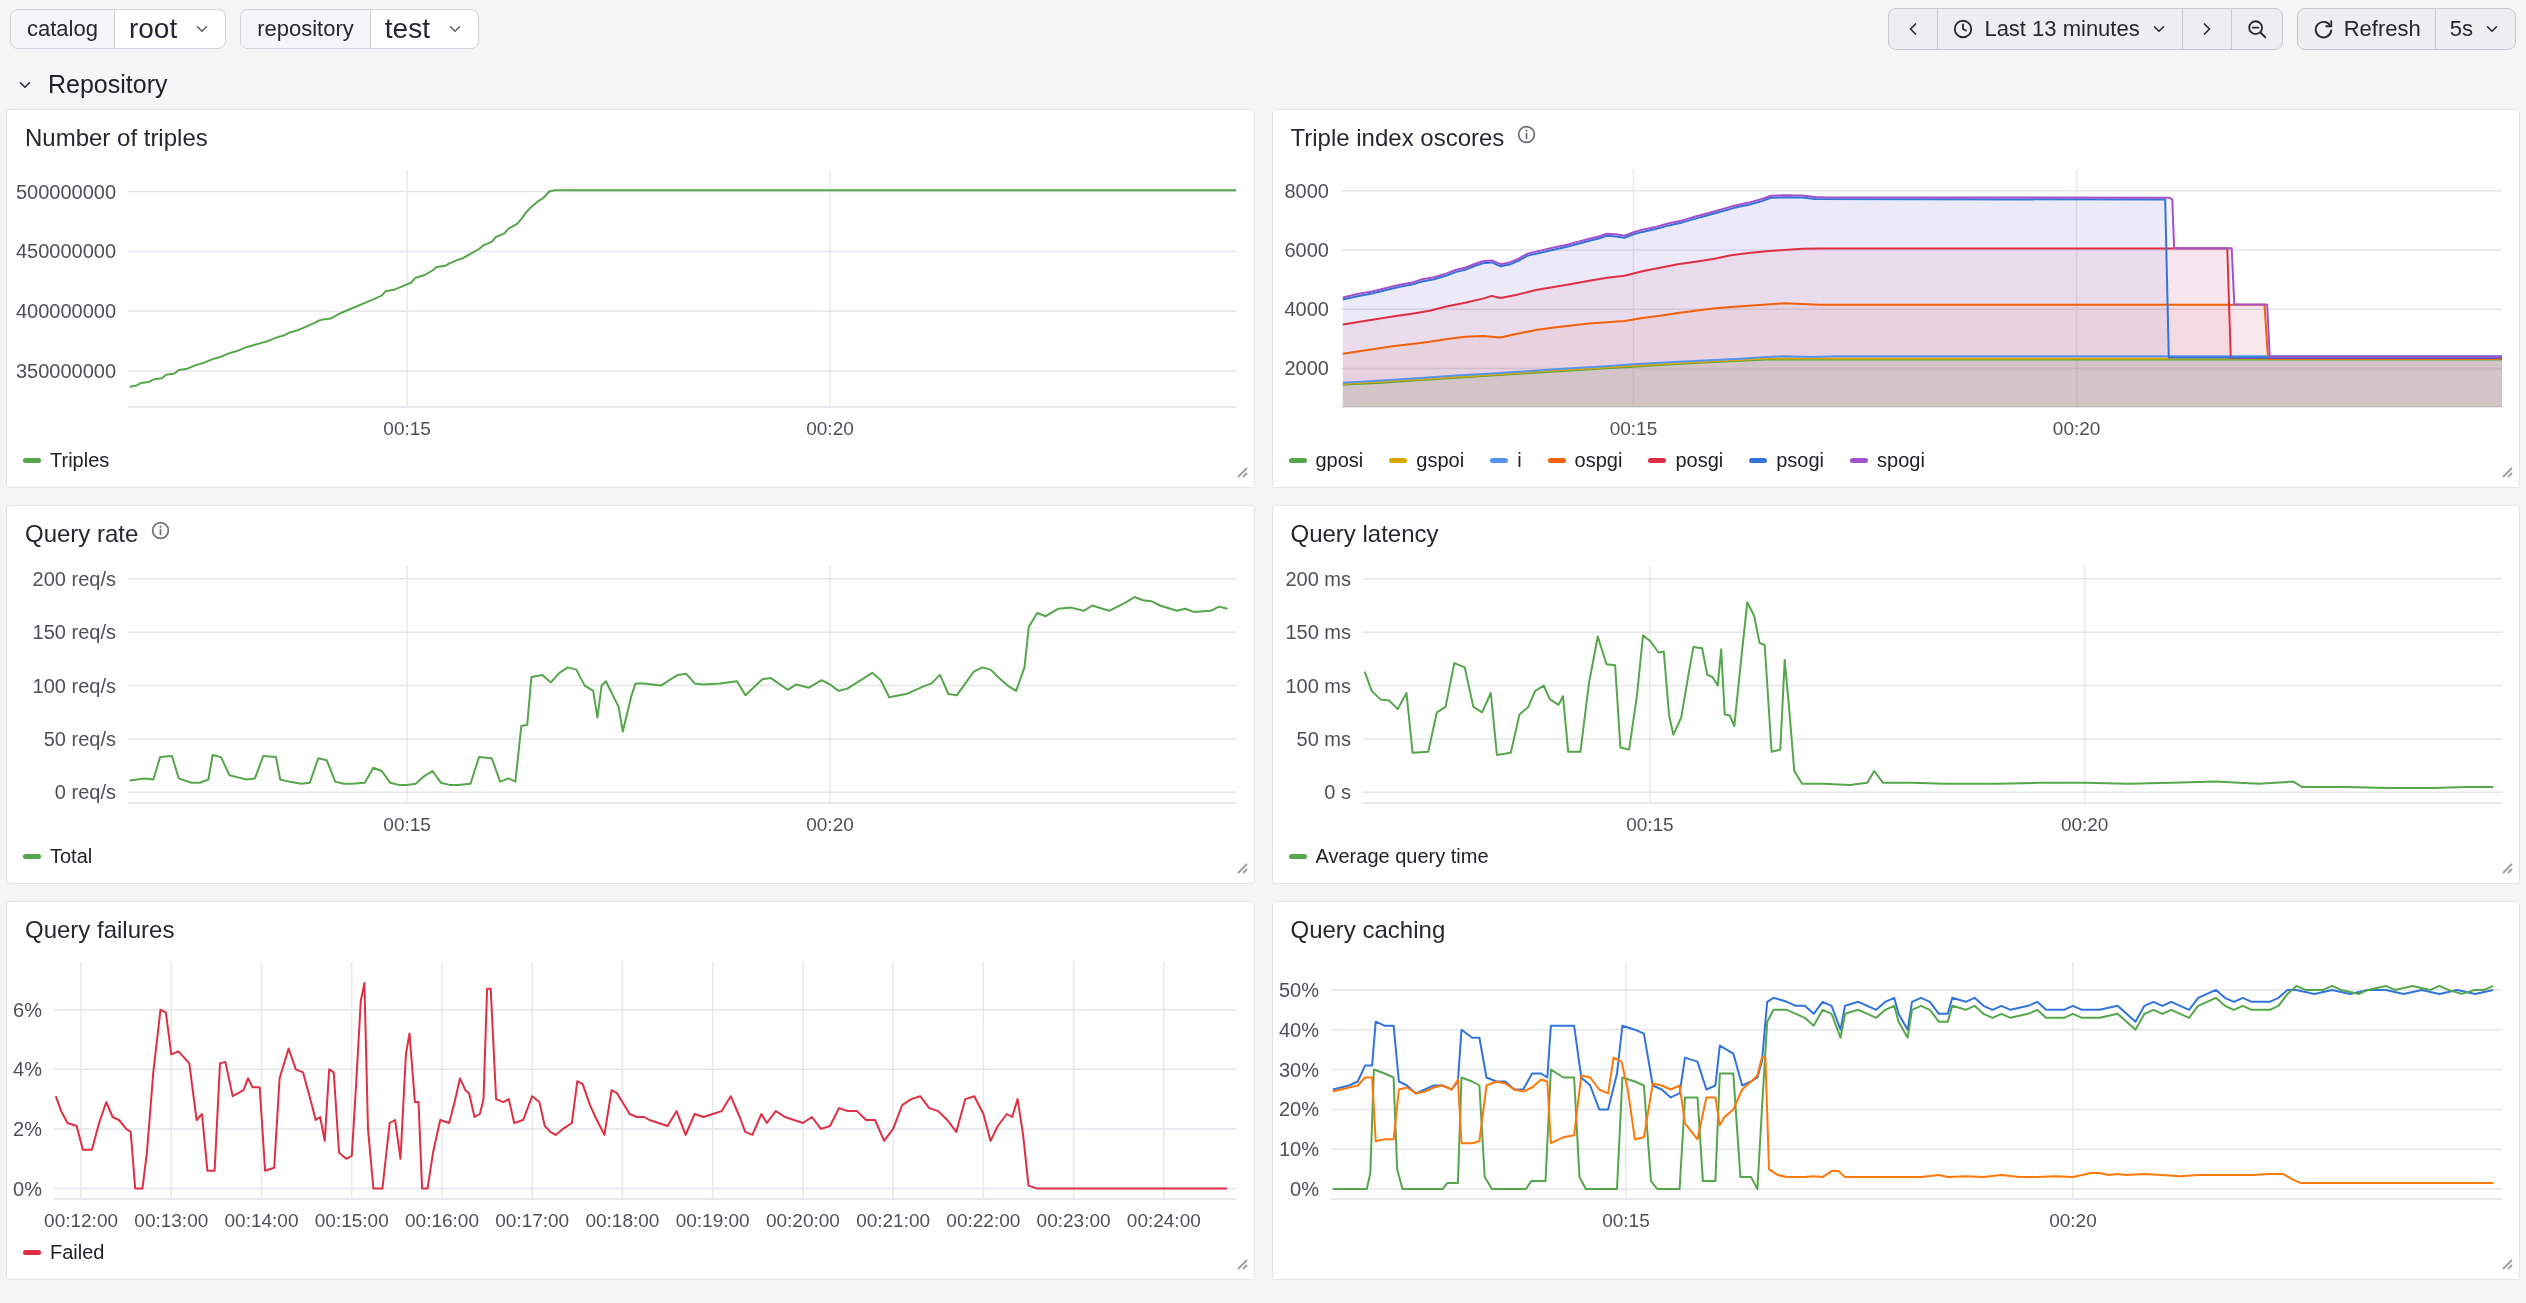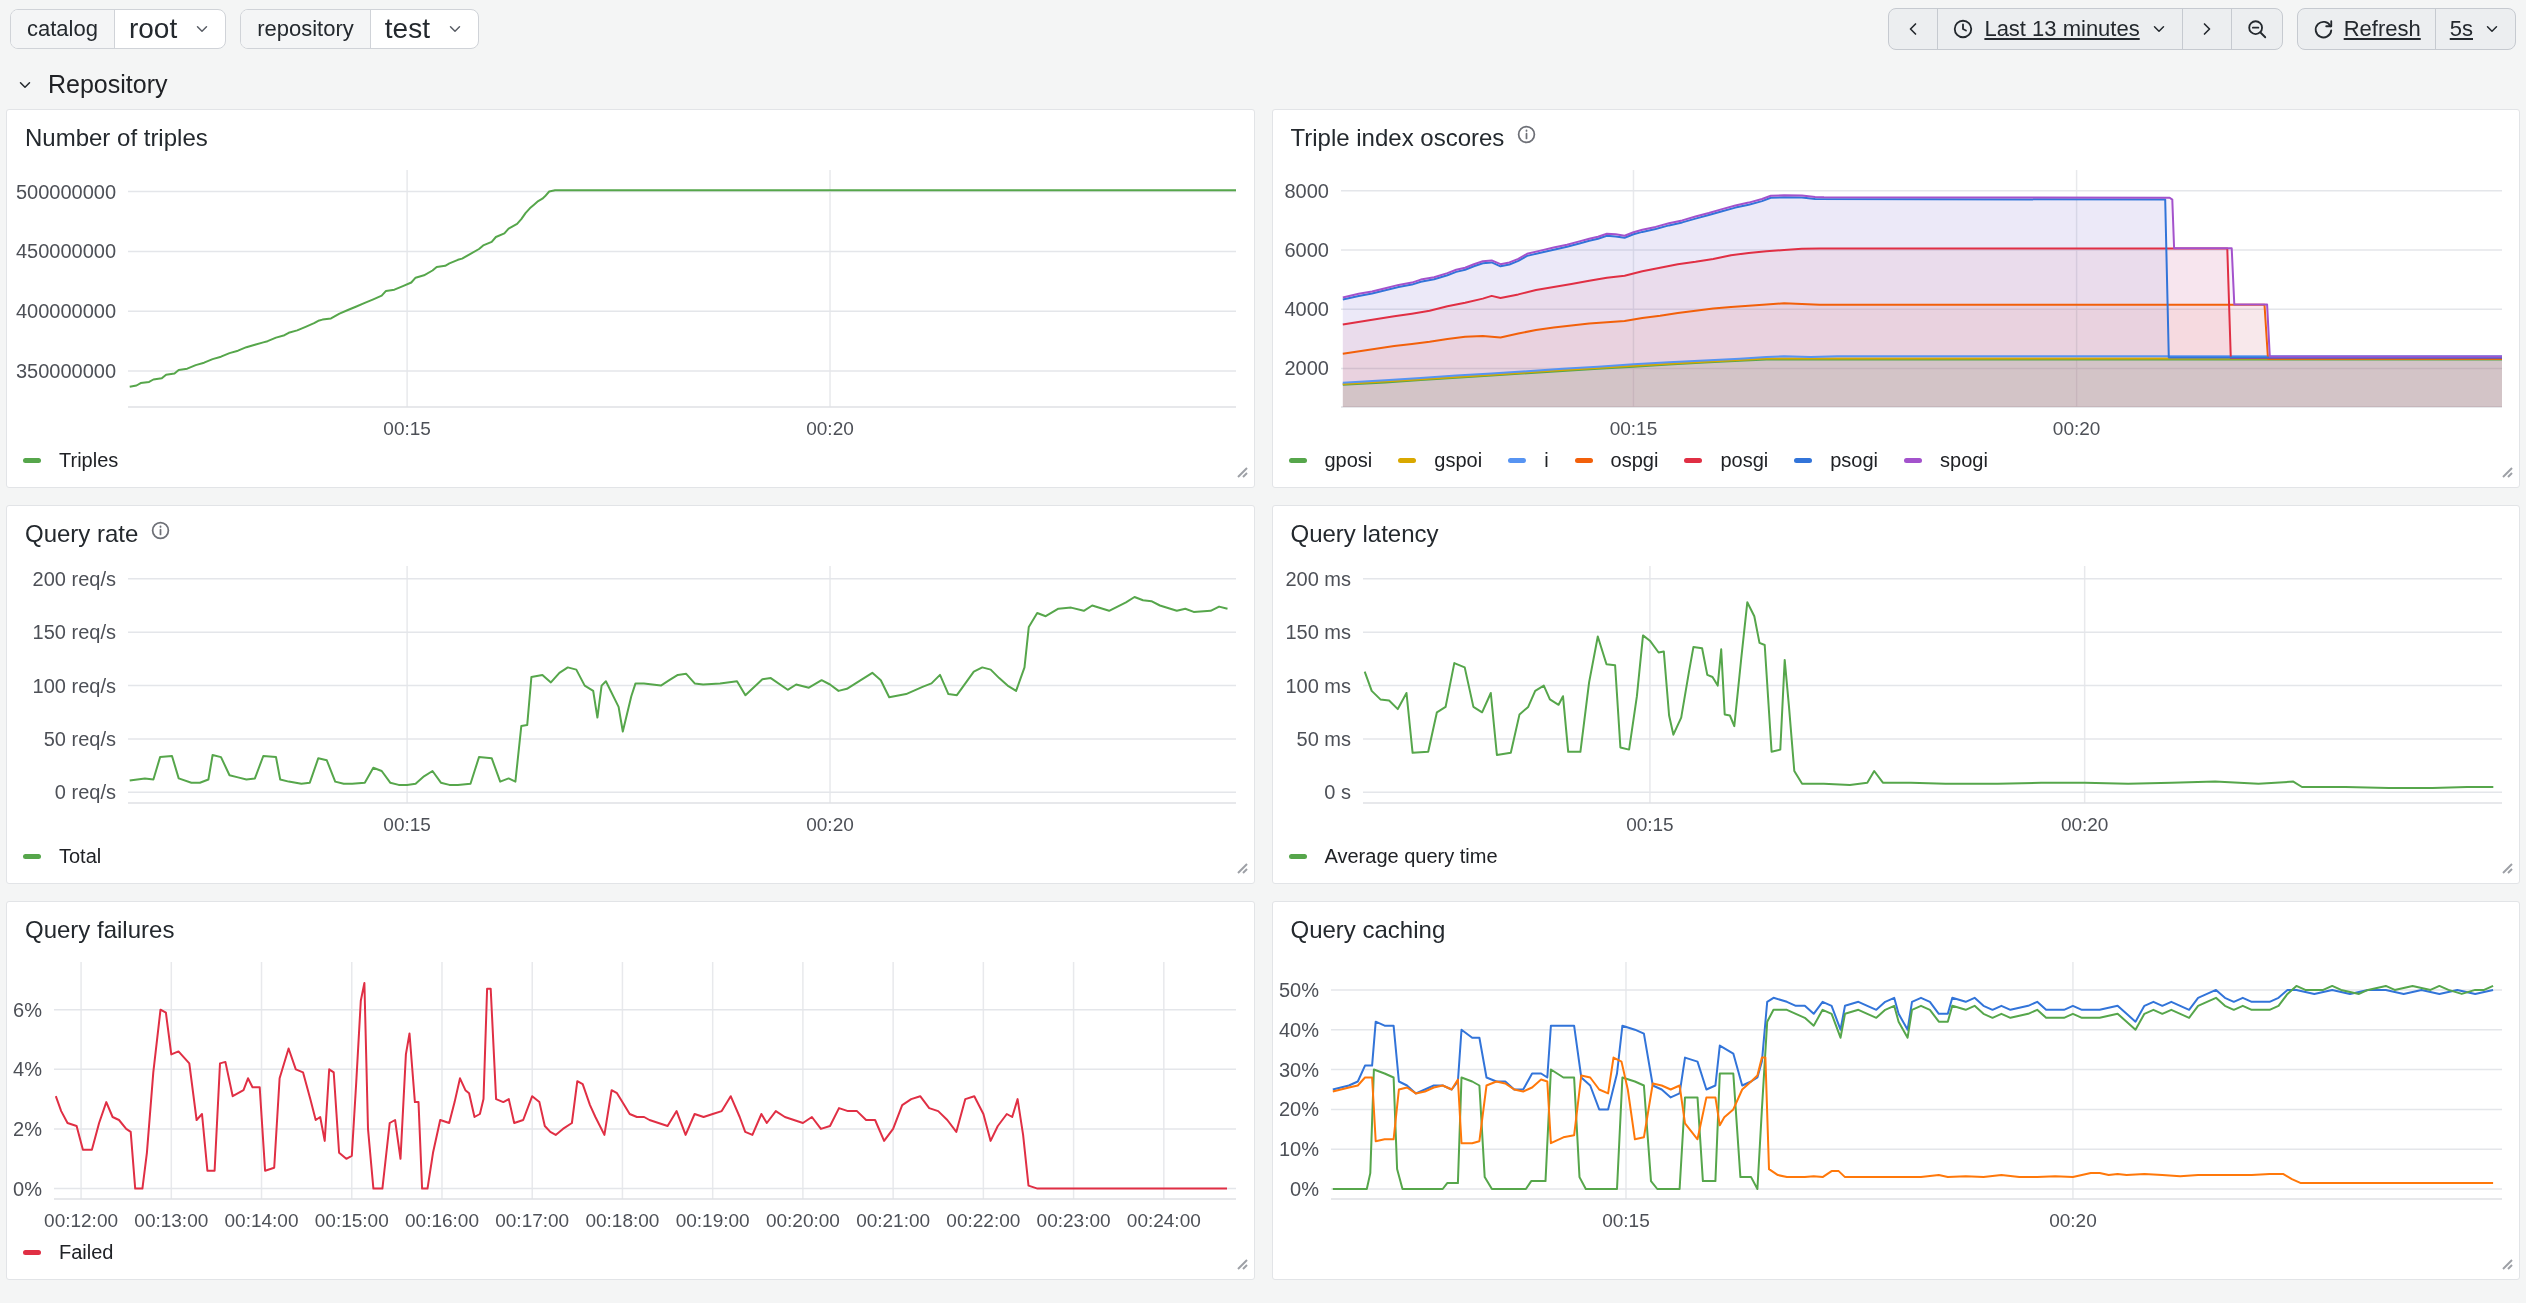--- a/index.html
+++ b/index.html
@@ -5,39 +5,39 @@
   * { box-sizing: border-box; margin: 0; padding: 0; }
   html,body { width: 2526px; height: 1303px; background:#f4f5f5; font-family:"Liberation Sans",sans-serif; color:#24292e; overflow:hidden; }
 
   
   .topbar { display:flex; justify-content:space-between; align-items:center; padding:8px 10px 6px 10px;text-align:center; }
   .tb-left, .tb-right { display:flex; gap:14px; align-items:center; }
   .var-ctrl { display:flex; height:40px; border:1px solid #d0d3d8; border-radius:8px; background:#fff; overflow:hidden; }
   .var-label { display:flex; align-items:center; padding:0 16px; background:#f4f5f6; border-right:1px solid #d0d3d8; font-size:22px; }
   .var-value { display:flex; align-items:center; gap:16px; padding:0 14px; font-size:28px; cursor:pointer; }
   .btn-group { display:flex; height:42px; border:1px solid #c6cad0; border-radius:8px; background:#eceef0; overflow:hidden; }
-  .btn-seg { display:flex; align-items:center; gap:10px; padding:0 14px; font-size:22px; border-left:1px solid #c6cad0; cursor:pointer; white-space:nowrap;text-decoration:underline; }
+  .btn-seg { display:flex; align-items:center; gap:10px; padding:0 14px; font-size:22px; border-left:1px solid #c6cad0; cursor:pointer; white-space:nowrap; }
   .btn-seg:first-child { border-left:none; }
   .icon { display:inline-flex; }
   .icon svg { stroke:#24292e; fill:none; stroke-width:2; stroke-linecap:round; stroke-linejoin:round; }
   .muted svg { stroke:#5a5e66; }
 
   
   .section-header { display:flex; align-items:center; gap:14px; padding:14px 16px 10px 16px; cursor:pointer; }
   .section-title { font-size:25px; font-weight:500; color:#202226; }
 
   
   .grid { display:grid; grid-template-columns:1fr 1fr; gap:17px; margin:0 6px; }
   .panel { position:relative; height:379px; background:#fff; border:1px solid #e2e4e7; border-radius:3px; overflow:hidden; }
   .panel-header { display:flex; gap:12px; padding:14px 18px 4px 18px; height:46px; }
   .panel-title { font-size:24px; font-weight:500; color:#24292e; cursor:pointer; }
   .info-icon svg { stroke:#6e7077; }
   .chart { height:289px; width:100%; }
   .legend { display:flex; list-style:none; gap:26px; padding:4px 0 0 16px; align-items:center; }
-  .legend li { display:flex; align-items:center; gap:18px; font-size:20px; color:#202226; cursor:pointer; }
+  .legend li { display:flex; align-items:center; gap:9px; font-size:20px; color:#202226; cursor:pointer; }
   .legend .swatch { width:18px; height:5px; border-radius:3px; display:inline-block; }
   .resize-handle { position:absolute; right:5px; bottom:4px; cursor:nwse-resize; }
   .resize-handle svg { stroke:#9da0a6; stroke-width:2; }
 
   .axis-text { fill:#4d5057; font-size:20px; font-family:"Liberation Sans",sans-serif; }
   .axis-text-x { fill:#4d5057; font-size:19px; font-family:"Liberation Sans",sans-serif; }
 </style>
 </head>
 <body>
 

